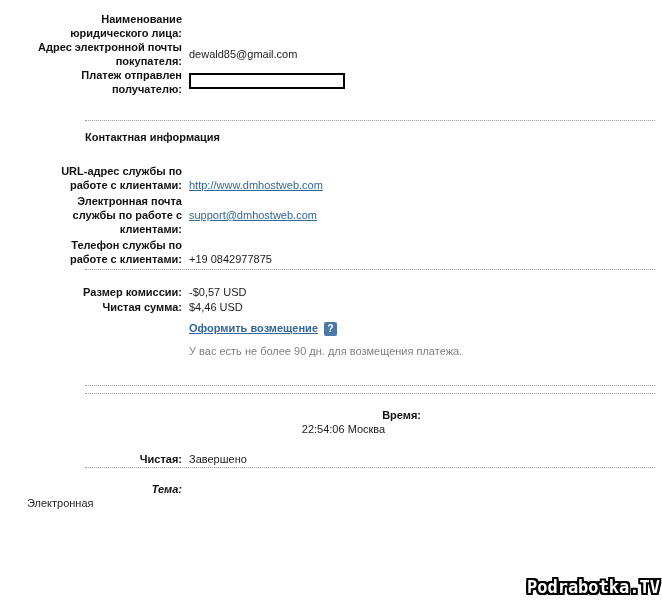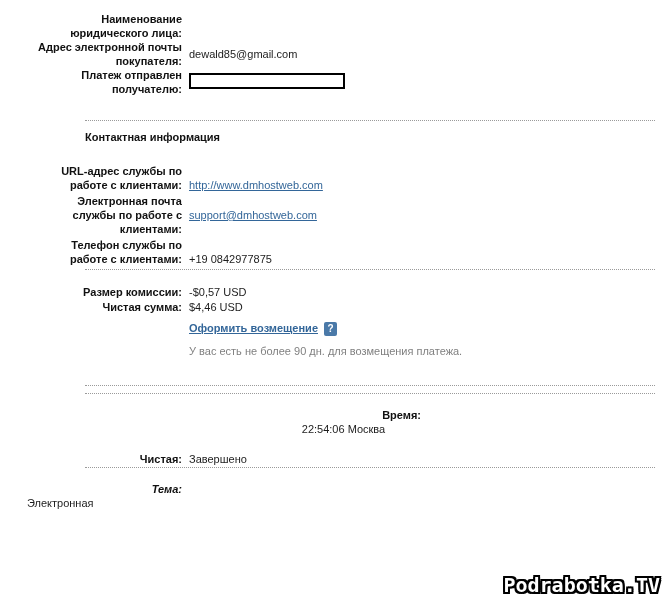--- a/index.html
+++ b/index.html
@@ -72,21 +72,21 @@
     color: #808080;
     margin-top: 9px;
   }
   .refund-row { margin-top: 8px; margin-left: 169px; text-decoration: underline; }
   .watermark {
     position: absolute;
     right: 2px;
     bottom: 3px;
     font-family: "DejaVu Sans Mono", monospace;
     font-weight: bold;
-    font-size: 20px;
+    font-size: 17px;
     letter-spacing: 0px;
     color: #ffffff;
     text-shadow:
       -2px -2px 0 #000, 0 -2px 0 #000, 2px -2px 0 #000,
       -2px  0   0 #000,               2px  0   0 #000,
       -2px  2px 0 #000, 0  2px 0 #000, 2px  2px 0 #000,
       -1px -1px 0 #000, 1px -1px 0 #000, -1px 1px 0 #000, 1px 1px 0 #000;
   }
 </style>
 </head>

